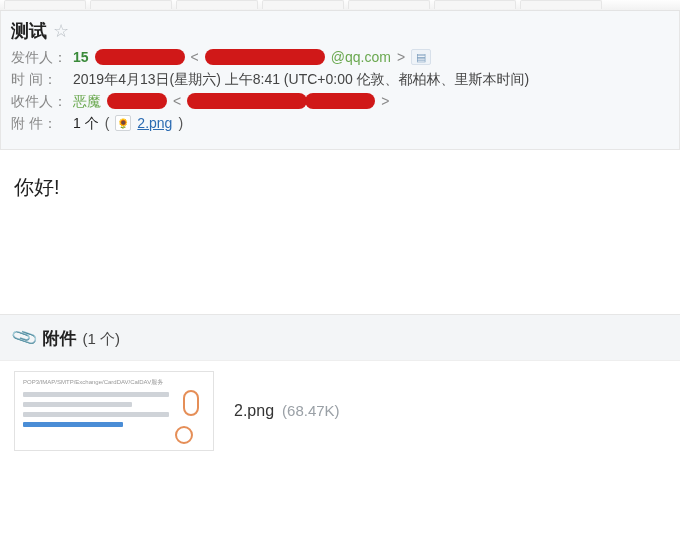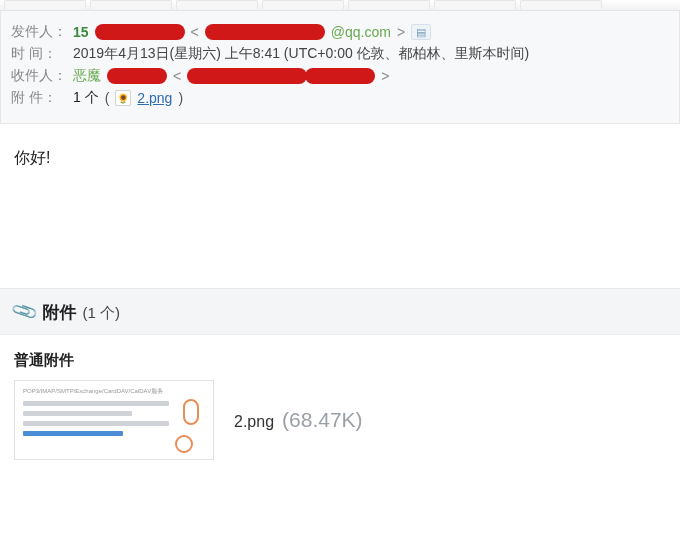--- a/index.html
+++ b/index.html
@@ -51,21 +51,21 @@
   }
   .subject {
     font-size: 18px;
     font-weight: 700;
     color: #222;
   }
   .star-icon { color: #b9bfc5; font-size: 18px; line-height: 1; }
 
   .meta-row {
     display: flex;
-    align-items: center;
+    align-items: flex-start;
     gap: 6px;
     margin: 4px 0;
     font-size: 14px;
     color: #555;
   }
   .meta-label {
     color: #888;
     min-width: 56px;
     letter-spacing: 0;
   } 
@@ -108,21 +108,21 @@
     border: 1px solid #d0d4d8;
     background: #fff;
     align-items: center; justify-content: center;
     font-size: 10px;
     border-radius: 2px;
     color: #e6a800;
   }
 
   .body-area {
     padding: 24px 14px 20px 14px;
-    font-size: 16px;
+    font-size: 20px;
     color: #222;
     height: 120px;
   }
 
   .attach-panel {
     border-top: 1px solid #e6e6e6;
     background: #fafbfc;
     padding: 0;
   }
   .attach-header {
@@ -178,21 +178,21 @@
     font-size: 6px;
     color: #999;
     white-space: nowrap;
     overflow: hidden;
     margin-bottom: 2px;
   }
 
   .attach-meta { display: flex; flex-direction: column; gap: 8px; }
   .attach-name-row { display: flex; align-items: baseline; gap: 8px; }
   .attach-name { font-size: 16px; color: #333; }
-  .attach-size { font-size: 21px; color: #9aa0a6; }
+  .attach-size { font-size: 15px; color: #9aa0a6; }
   .attach-actions { display: flex; gap: 18px; }
   .attach-actions .act { color: #2b6bb2; font-size: 15px; }
   .attach-actions .act .drop { font-size: 11px; color: #8aa; margin-left: 2px; }
 
 </style>
 </head>
 <body>
 
 <div class="root">
 
@@ -201,20 +201,24 @@
     <div class="tab"></div>
     <div class="tab"></div>
     <div class="tab"></div>
     <div class="tab"></div>
     <div class="tab"></div>
     <div class="tab"></div>
   </div>
 
   <div class="panel">
 
+    <div class="subject-line">
+      <span class="subject">测试</span>
+      <span class="star-icon">☆</span>
+    </div>
 
     <div class="meta-row">
       <span class="meta-label">发件人：</span>
       <span class="sender-name">15</span>
       <span class="redact w90"></span>
       <span class="angle">&lt;</span>
       <span class="redact w120"></span>
       <span class="addr">@qq.com</span>
       <span class="angle">&gt;</span>
       <span class="badge-di">▤</span>
@@ -251,21 +255,20 @@
   </div>
 
   <div class="attach-panel">
     <div class="attach-header">
       <span class="clip-icon">📎</span>
       <span class="attach-title">附件</span>
       <span class="attach-count2">(1 个)</span>
     </div>
 
     <div class="attach-body">
-      <div class="attach-subhead">普通附件</div>
 
       <div class="attach-item">
 
         <div class="thumb">
           <div class="hdr">POP3/IMAP/SMTP/Exchange/CardDAV/CalDAV服务</div>
           <div class="tline mid"></div>
           <div class="tline short"></div>
           <div class="tline mid"></div>
           <div class="tline hl"></div>
           <div class="ring"></div>

